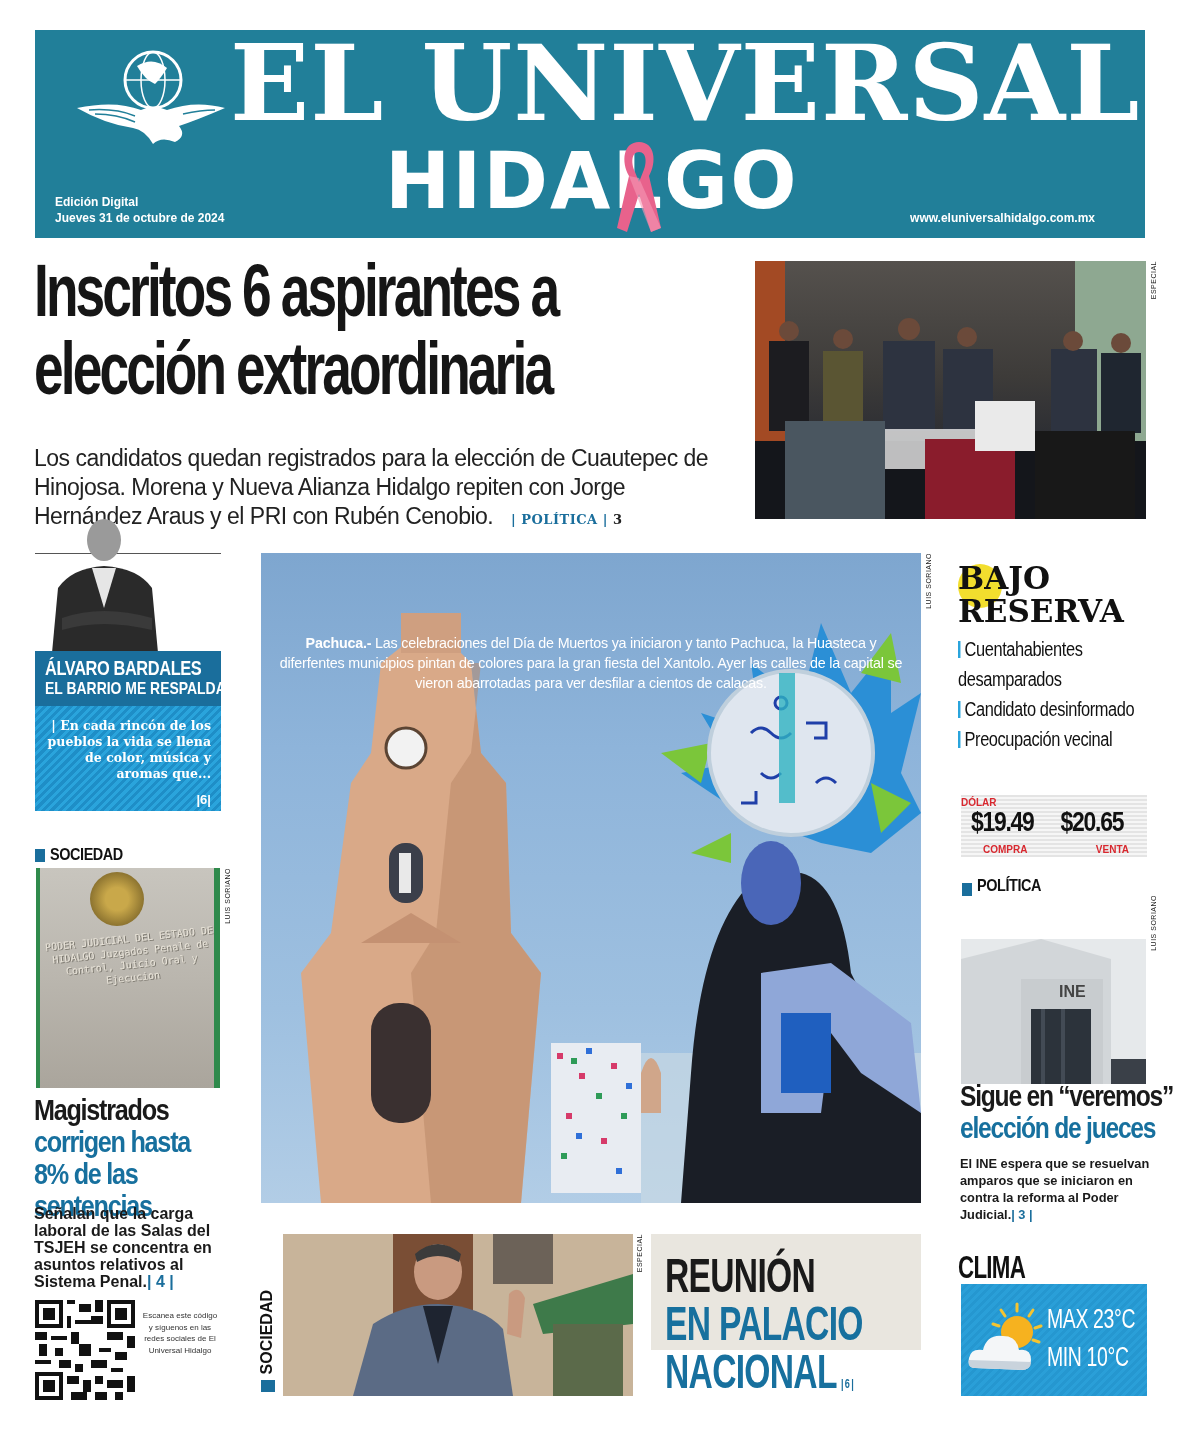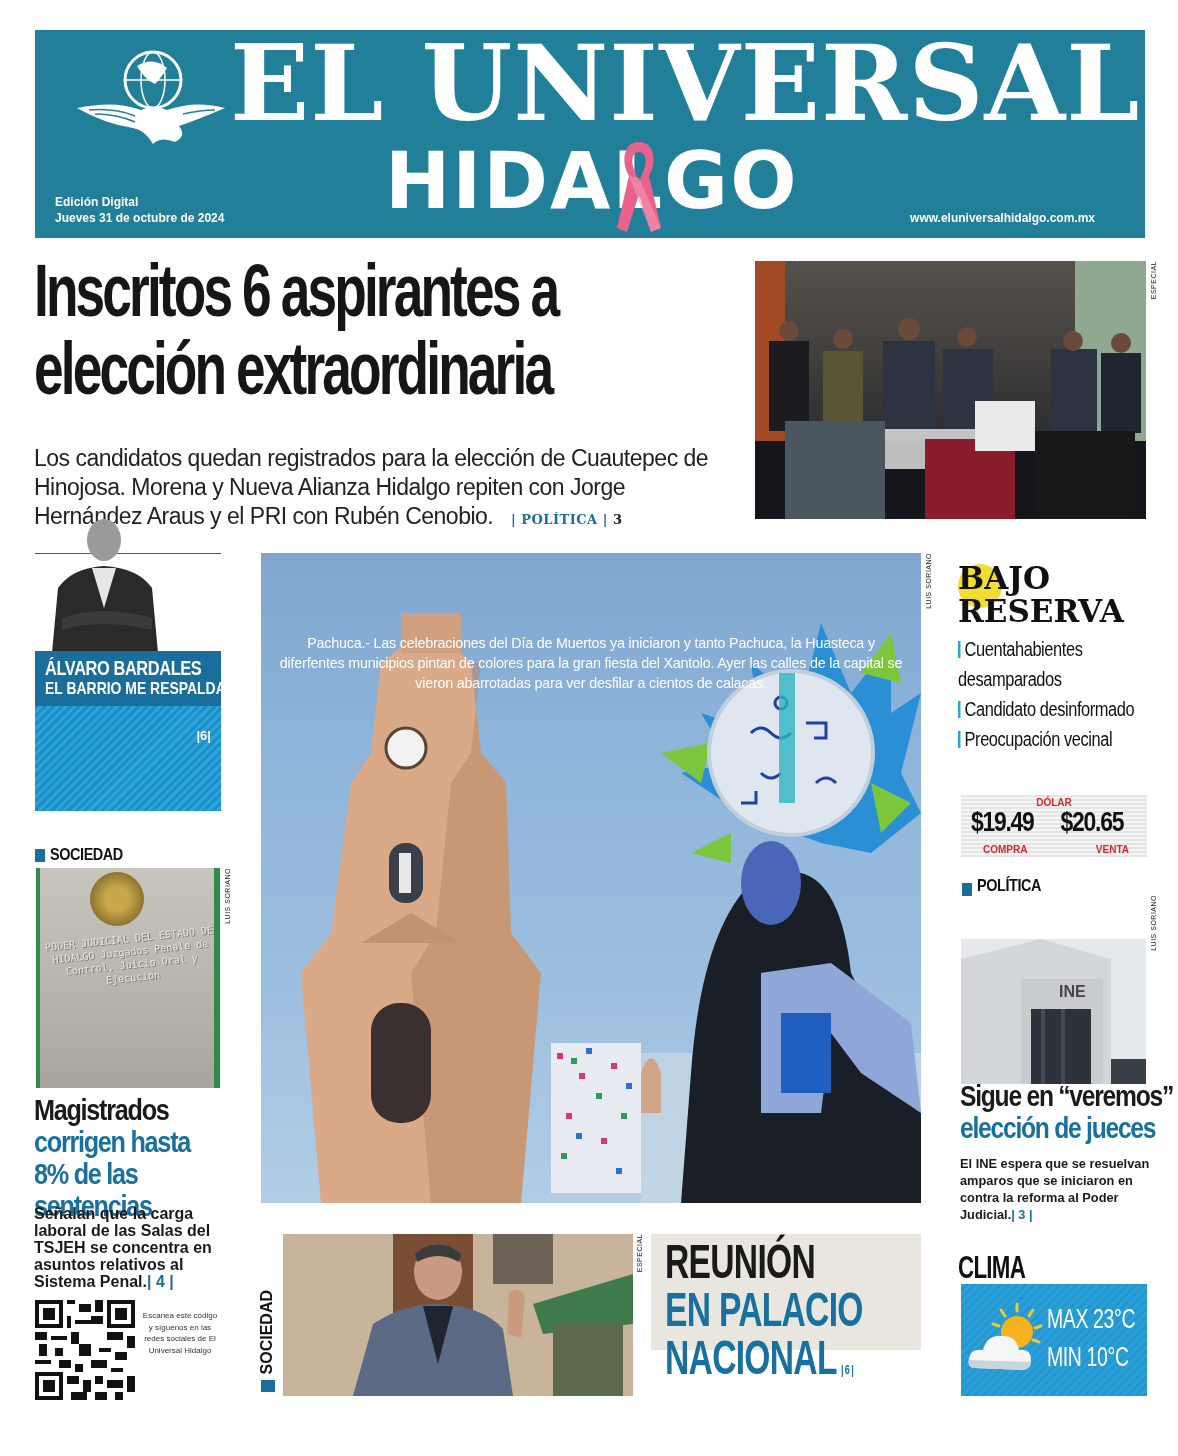--- a/index.html
+++ b/index.html
@@ -52,43 +52,43 @@
   .qr-text { left: 140px; top: 1310px; width: 80px; font-size: 8px; line-height: 11.5px; text-align: center; color: #333; }
 
   
   .img-main { left: 261px; top: 553px; width: 660px; height: 650px; overflow: hidden; background: linear-gradient(180deg,#7ea6cf 0%,#8eb4da 30%,#9ec0e0 70%,#b2cde6 100%); }
   .img-credit { left: 925px; top: 553px; }
   .idd-tag { position: absolute; left: 0; right: 0; top: 12px; text-align: center; }
   .idd-tag span.bar { display: inline-block; width: 6px; height: 22px; background: #f5e21b; vertical-align: middle; }
   .idd-tag span.lbl { display: inline-block; font-size: 15px; color: #fff; vertical-align: middle; margin: 0 6px; transform: scaleX(0.8); letter-spacing: 0; }
   .idd-title { position: absolute; left: 0; right: 0; top: 34px; text-align: center; font-family: "DejaVu Serif", serif; font-size: 33px; color: #fff; letter-spacing: 0; font-weight: normal; }
   .idd-text { position: absolute; left: 14px; right: 14px; top: 80px; text-align: center; font-size: 14.3px; line-height: 20px; color: #fff; letter-spacing: -0.2px; }
-  .idd-text b { font-weight: normal; }
+  .idd-text b { font-weight: bold; }
 
   
   .bottom-sociedad { left: 258px; top: 1234px; width: 20px; height: 160px; }
   .bottom-sociedad .sq { position: absolute; left: 3px; bottom: 2px; width: 14px; height: 12px; background: #1a6e9c; }
   .bottom-sociedad .lbl { position: absolute; left: 0; bottom: 20px; writing-mode: vertical-rl; transform: rotate(180deg); font-weight: bold; font-size: 16px; color: #111; }
   .photo-bottom { left: 283px; top: 1234px; width: 350px; height: 162px; background: linear-gradient(90deg,#bfa98e 0%,#c8b296 30%,#8a6d55 55%,#d8c7ad 75%,#6f8464 100%); overflow: hidden; }
-  .reunion-box { left: 651px; top: 1234px; width: 270px; height: 116px; background: #e9e6df; padding: 4px 14px; }
+  .reunion-box { left: 651px; top: 1234px; width: 270px; height: 116px; background: #e9e6df; padding: 18px 14px; }
   .reunion-credit { left: 636px; top: 1234px; }
   .reunion-h { font-weight: bold; font-size: 48px; line-height: 48px; transform: scaleX(0.7); transform-origin: left top; white-space: nowrap; letter-spacing: -1px; }
   .reunion-h .blk { color: #1a1a1a; display: block; }
   .reunion-h .blu { color: #17709e; display: block; }
   .reunion-pg { font-size: 13px; font-weight: bold; color: #1a6e9c; letter-spacing: 2px; margin-left: 6px; }
 
   
   .bajo { left: 958px; top: 550px; width: 200px; height: 80px; margin-top: 12px; }
   .bajo .dot { position: absolute; left: 0; top: 2px; width: 44px; height: 44px; border-radius: 50%; background: #f2de2e; }
   .bajo .t { position: relative; font-family: "DejaVu Serif", serif; font-weight: bold; font-size: 31px; line-height: 33px; color: #111; letter-spacing: 0; }
   .bajo-list { left: 958px; top: 634px; width: 190px; }
   .bajo-item { font-size: 20px; line-height: 30px; color: #111; transform: scaleX(0.82); transform-origin: left top; width: 230px; letter-spacing: -0.5px; }
   .bajo-item .bar { display: inline-block; width: 3px; height: 17px; background: #2aa4dc; margin-right: 5px; vertical-align: -2px; }
   .dolar { left: 961px; top: 795px; width: 186px; height: 62px; background: repeating-linear-gradient(0deg,#e4e4e4 0 2px,#f6f6f6 2px 4px); }
-  .dolar .lbl { position: absolute; left: 0; right: 0; top: 2px; text-align: center; font-size: 10px; font-weight: bold; color: #d8282f; }
+  .dolar .lbl { position: absolute; left: 0; right: 0; top: 2px; font-size: 10px; font-weight: bold; color: #d8282f; }
   .dolar .vals { position: absolute; left: 10px; right: 6px; top: 12px; display: flex; justify-content: space-between; font-weight: bold; font-size: 27px; color: #111; letter-spacing: -1.5px; transform: scaleX(0.85); transform-origin: left; width: 205px; }
   .dolar .sub { position: absolute; left: 14px; right: 10px; bottom: 2px; display: flex; justify-content: space-between; font-size: 10px; font-weight: bold; color: #d8282f; padding: 0 8px; }
 
   .politica-tag { left: 962px; top: 876px; align-items: flex-end; }
   .photo-ine { left: 961px; top: 895px; width: 185px; height: 145px; background: linear-gradient(180deg,#e9ecee 0%,#d5d9dc 100%); overflow: hidden; margin-top: 44px; }
   .ine-credit { left: 1150px; top: 895px; }
   .right-h { left: 960px; top: 1080px; font-size: 30px; line-height: 32px; letter-spacing: -1.5px; transform: scaleX(0.82); transform-origin: left top; white-space: nowrap; }
   .right-h .blk { color: #1a1a1a; display: block; }
   .right-h .blu { color: #17709e; display: block; }
   .right-p { left: 960px; top: 1155px; width: 190px; font-weight: bold; font-size: 12.8px; line-height: 17px; color: #1a1a1a; }
@@ -161,20 +161,21 @@
   <path d="M0 135 L6 70 Q20 50 52 48 Q86 50 100 70 L106 135Z" fill="#2a2a2a"></path>
   <path d="M40 50 L52 90 L64 50Z" fill="#e6e6e6"></path>
   <path d="M10 100 Q50 86 100 100 L100 112 Q50 100 10 112Z" fill="#3a3a3a"></path>
 </svg>
 <div class="abs col-box">
   <div class="col-name-box">
     <div class="col-name">ÁLVARO BARDALES</div>
     <div class="col-sub">EL BARRIO ME RESPALDA</div>
   </div>
   <div class="col-quote-box">
+    <div class="col-quote">| En cada rincón de los pueblos la vida se llena de color, música y aromas que...</div>
     <div class="col-page">|6|</div>
   </div>
 </div>
 
 <div class="abs section-tag" style="left:35px;top:845px;">
   <span class="sq"></span>
   <span class="t">SOCIEDAD</span>
 </div>
 <div class="abs photo-sociedad">
   <div class="seal"></div>

